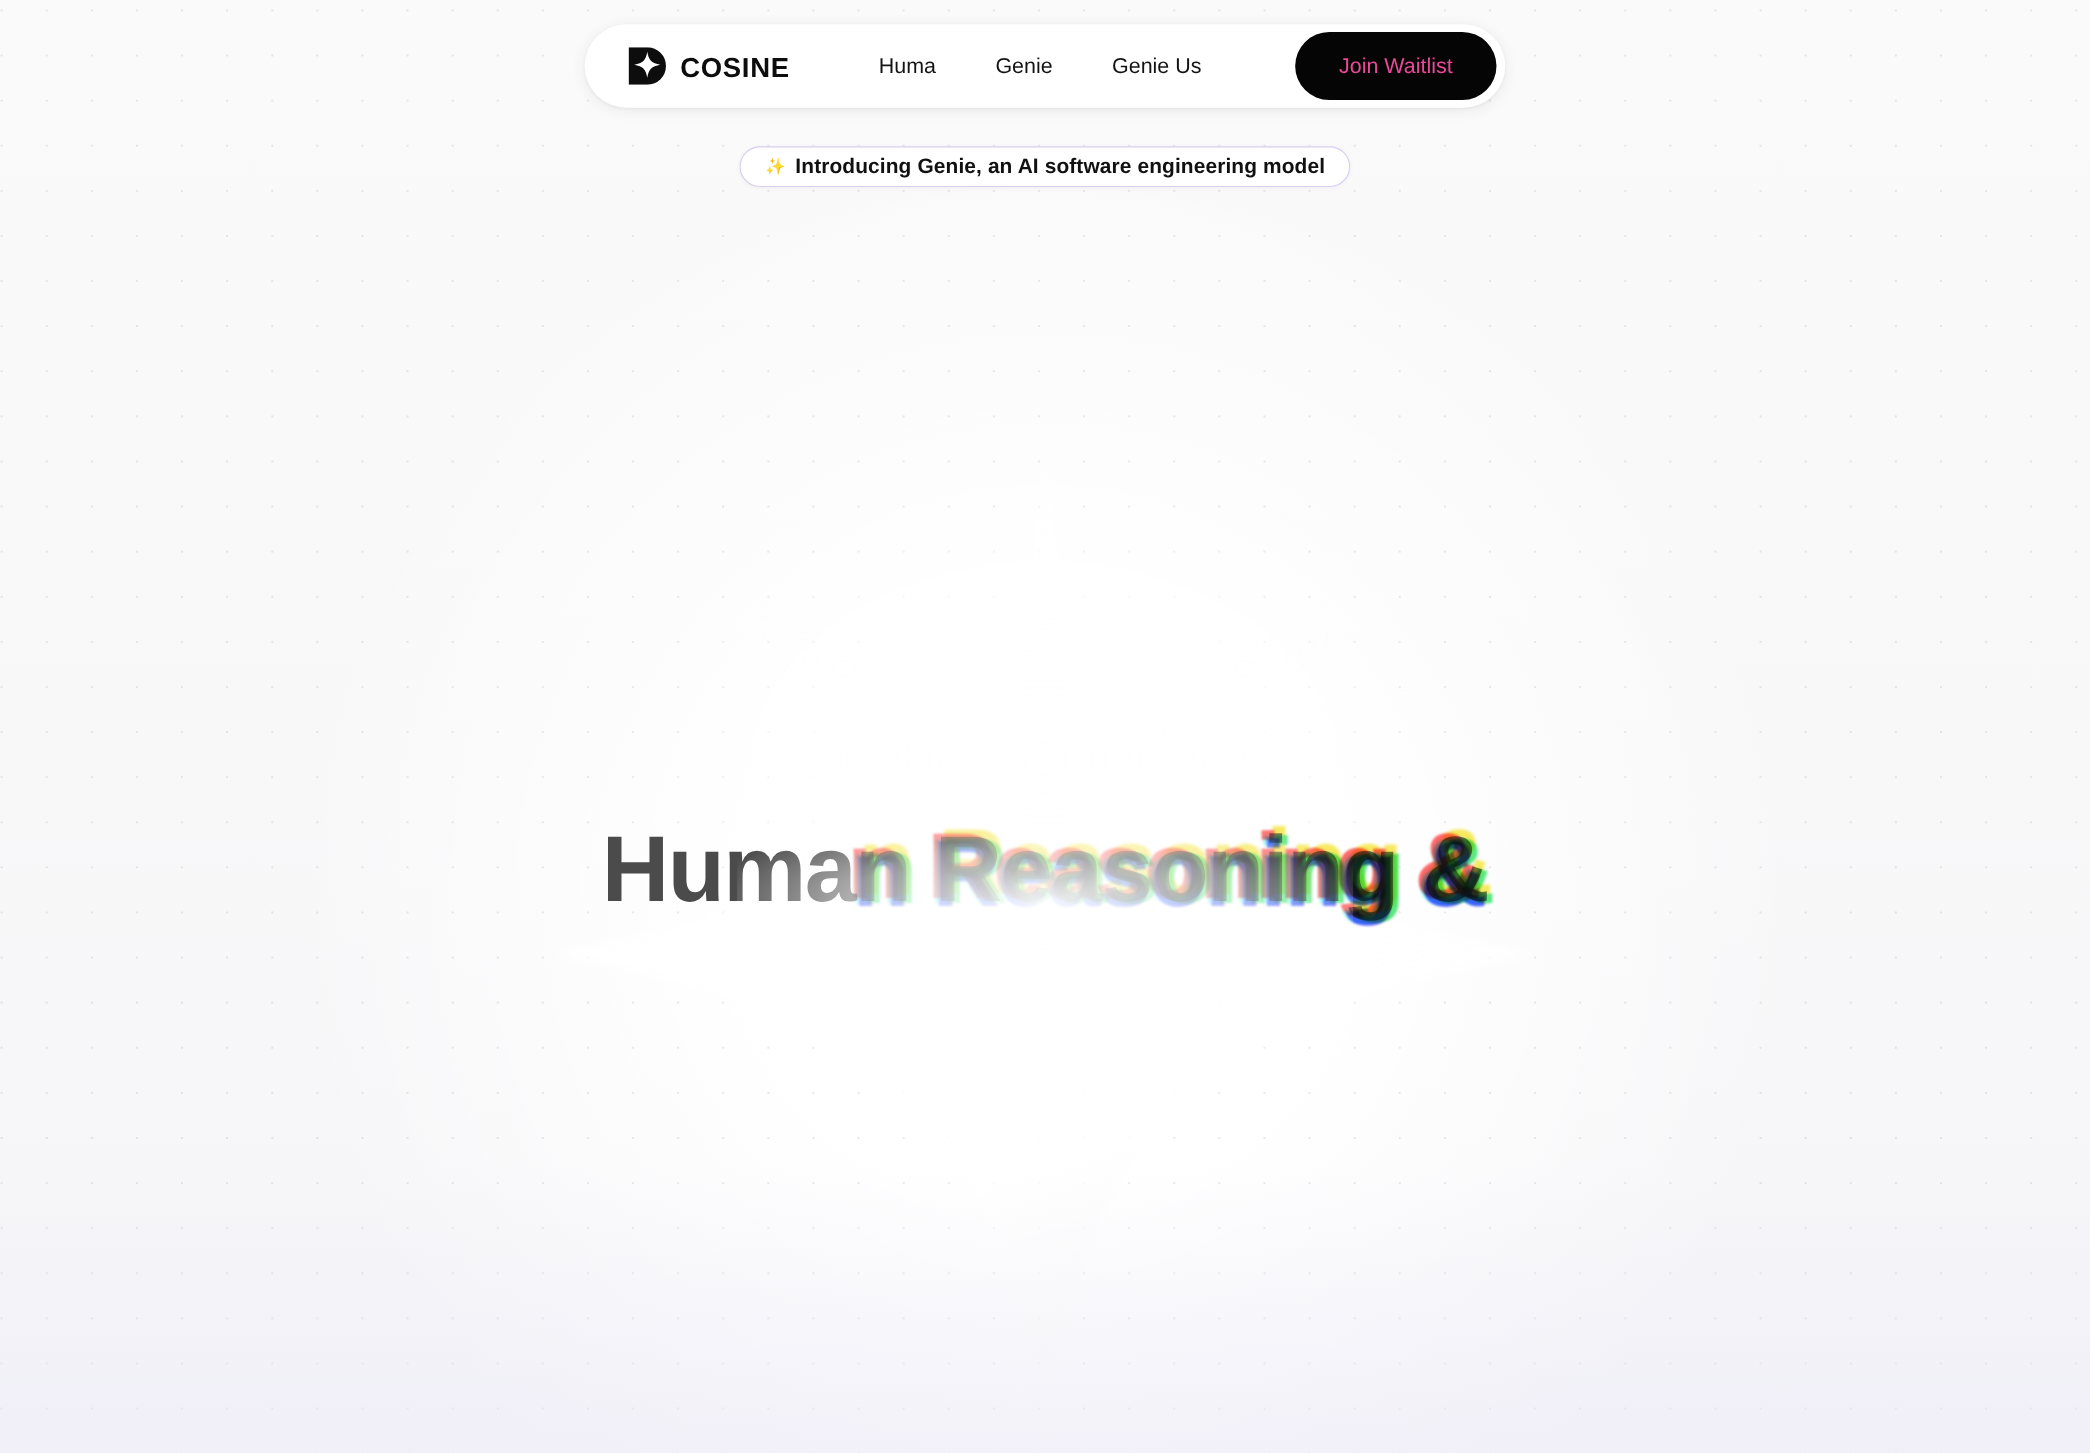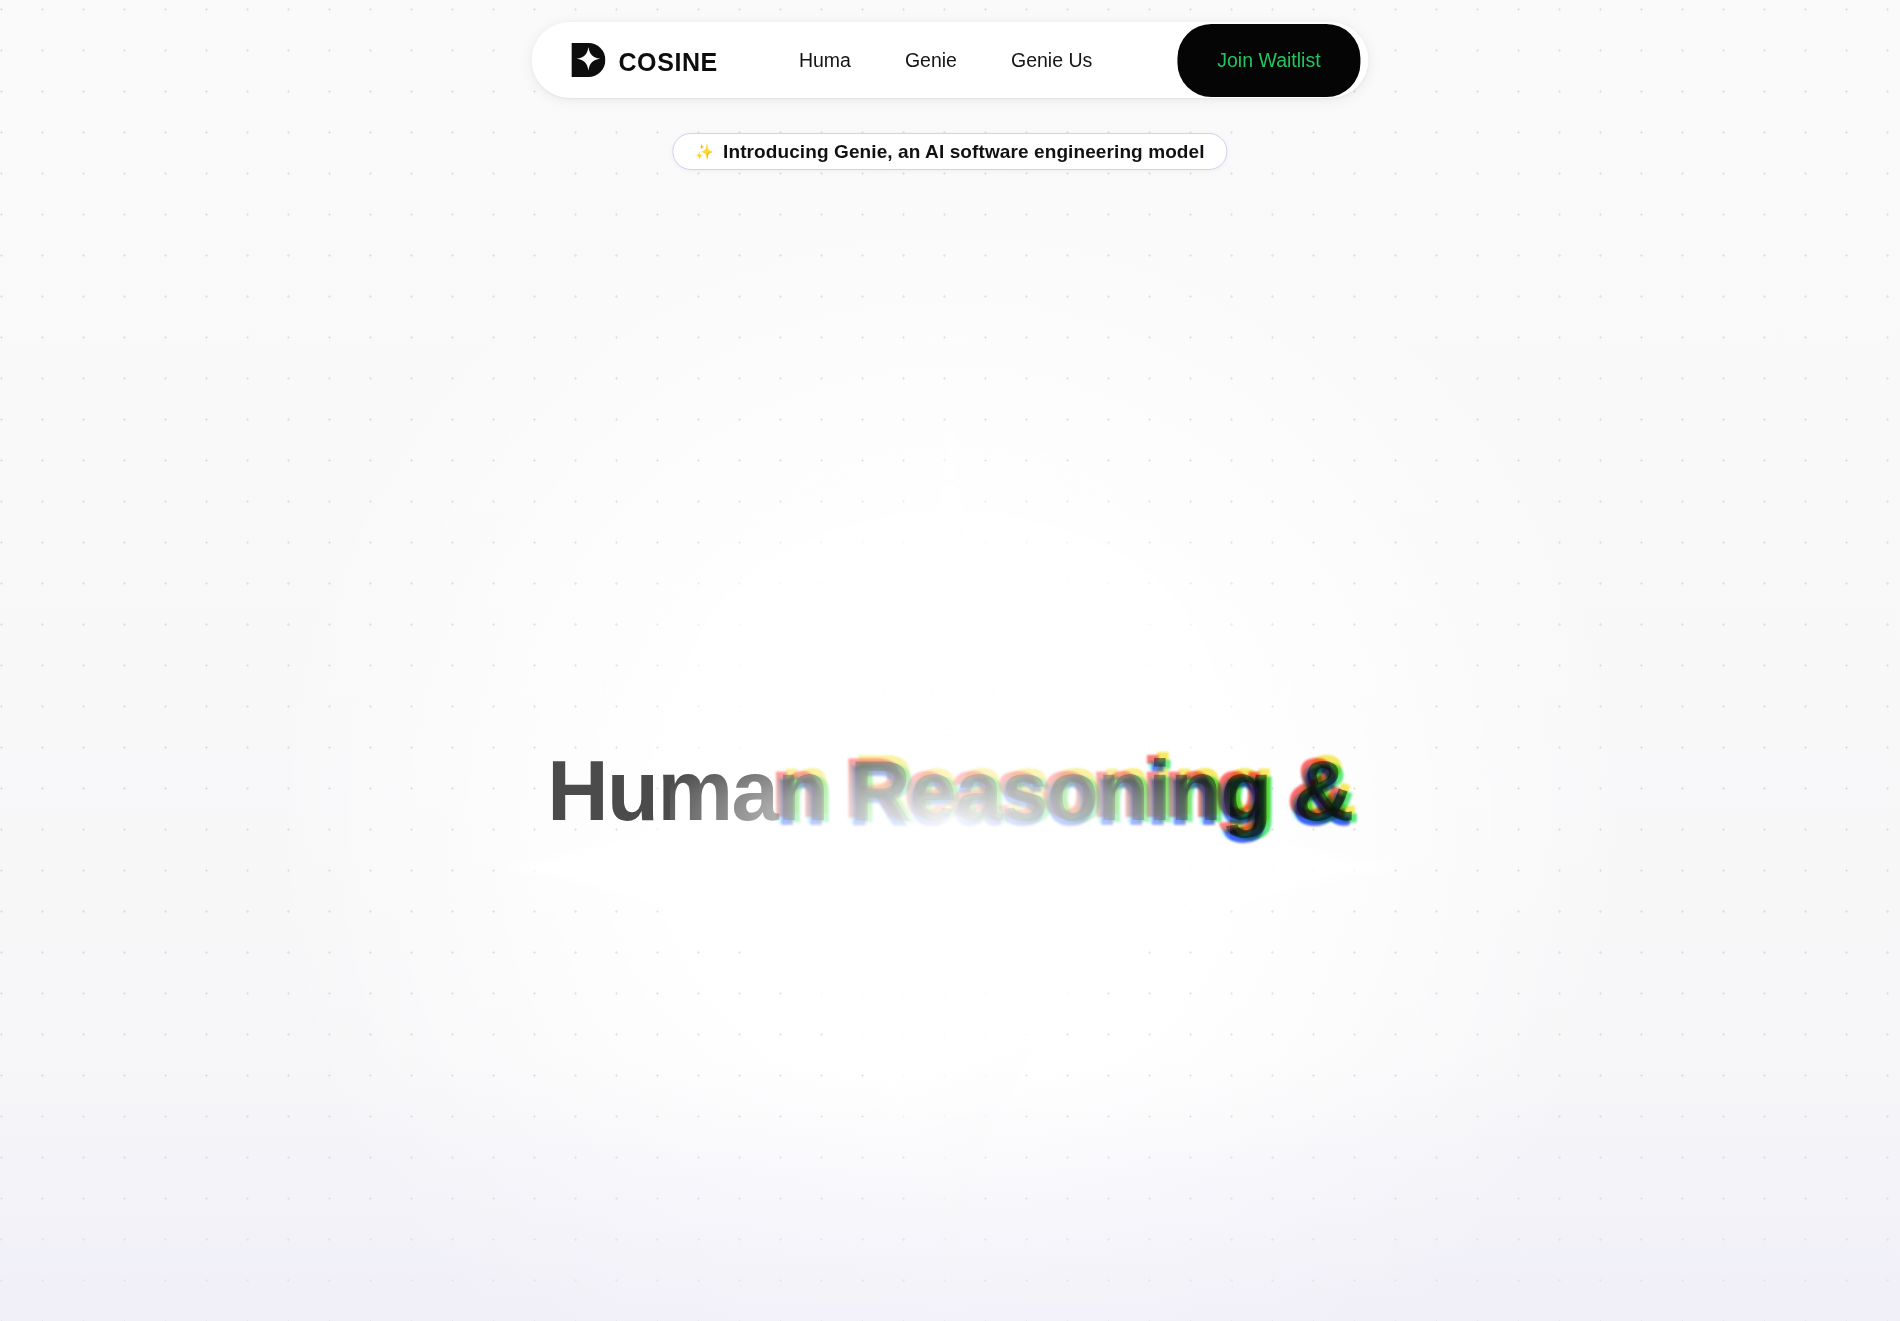--- a/index.html
+++ b/index.html
@@ -81,24 +81,24 @@
   }
 
   .nav-links{ display:flex; align-items:center; gap:0; margin-left:54px; }
   .nav-link{
     font-size:19.5px; color:#141414; text-decoration:none;
     padding:10px 27px; border-radius:22px; cursor:pointer;
   }
 
   .cta-btn{
     margin-left:58px;
-    background:#050505; color:#22c55e;
+    background:#050505; color:#ec4899;
     font-size:19.5px;
     border:none; border-radius:34px;
-    height:73px; padding:0 40px;
+    height:62px; padding:0 40px;
     cursor:pointer;
     font-family:"Liberation Sans", sans-serif;
   }
 
   
   .badge{
     position:absolute;
     left:50%; top:133px; transform:translateX(-50%);
     display:flex; align-items:center; gap:9px;
     height:37px; padding:0 22px;

